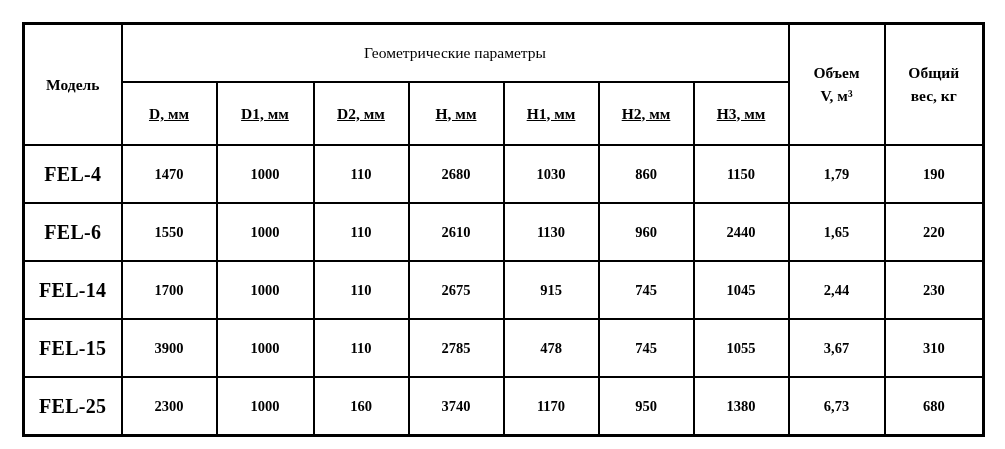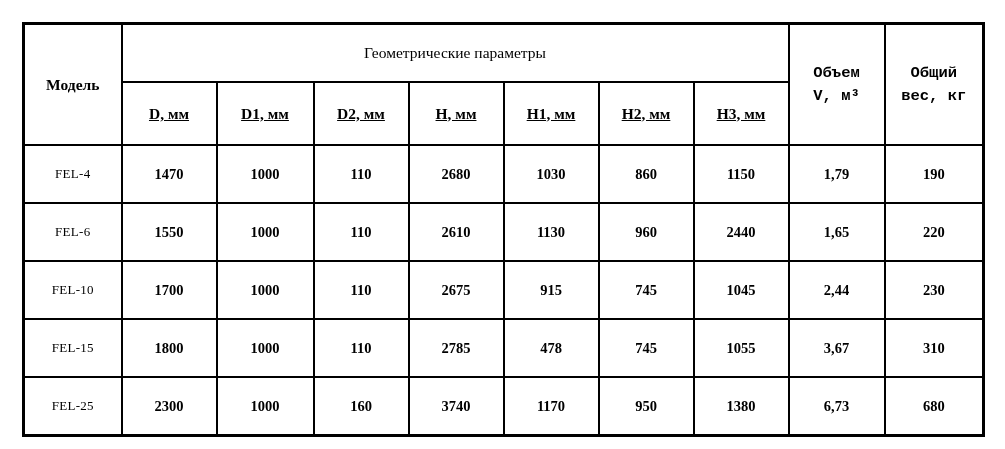--- a/index.html
+++ b/index.html
@@ -42,25 +42,24 @@
   }
   th.model-header {
     font-size: 15.5px;
     font-weight: bold;
   }
   th.span-header {
     font-size: 15.5px;
     font-weight: bold;
     white-space: pre-line;
     line-height: 1.45;
-    font-family: Liberation Mono, monospace;
   }
   td.model-cell {
-    font-size: 13px;
-    font-weight: normal;
+    font-size: 20px;
+    font-weight: bold;
     height: 56px;
     letter-spacing: 0.3px;
   }
   td.value-cell {
     font-size: 14.5px;
     font-weight: bold;
   }
 </style>
 </head>
 <body>
@@ -117,34 +116,34 @@
         <td class="value-cell">1000</td>
         <td class="value-cell">110</td>
         <td class="value-cell">2610</td>
         <td class="value-cell">1130</td>
         <td class="value-cell">960</td>
         <td class="value-cell">2440</td>
         <td class="value-cell">1,65</td>
         <td class="value-cell">220</td>
       </tr>
       <tr>
-        <td class="model-cell">FEL-10</td>
+        <td class="model-cell">FEL-14</td>
         <td class="value-cell">1700</td>
         <td class="value-cell">1000</td>
         <td class="value-cell">110</td>
         <td class="value-cell">2675</td>
         <td class="value-cell">915</td>
         <td class="value-cell">745</td>
         <td class="value-cell">1045</td>
         <td class="value-cell">2,44</td>
         <td class="value-cell">230</td>
       </tr>
       <tr>
         <td class="model-cell">FEL-15</td>
-        <td class="value-cell">1800</td>
+        <td class="value-cell">3900</td>
         <td class="value-cell">1000</td>
         <td class="value-cell">110</td>
         <td class="value-cell">2785</td>
         <td class="value-cell">478</td>
         <td class="value-cell">745</td>
         <td class="value-cell">1055</td>
         <td class="value-cell">3,67</td>
         <td class="value-cell">310</td>
       </tr>
       <tr>

